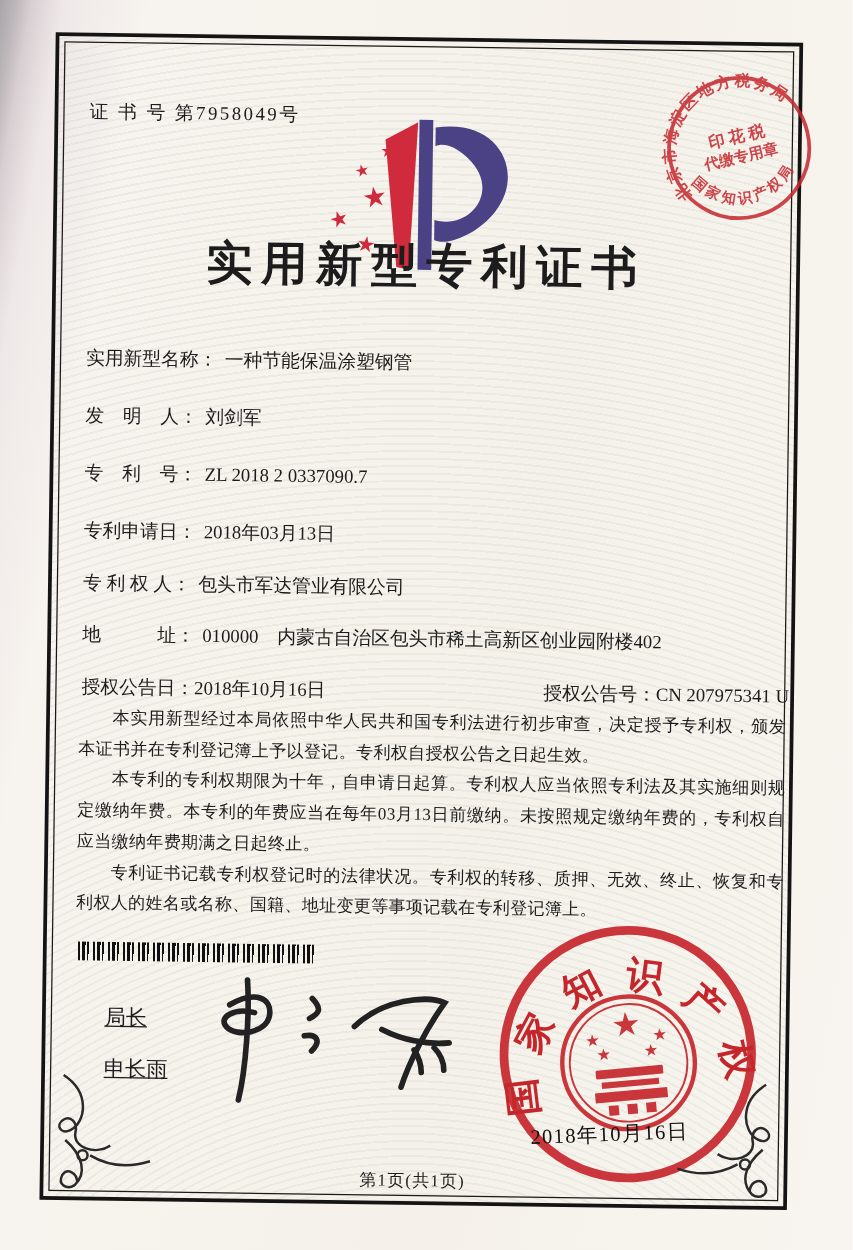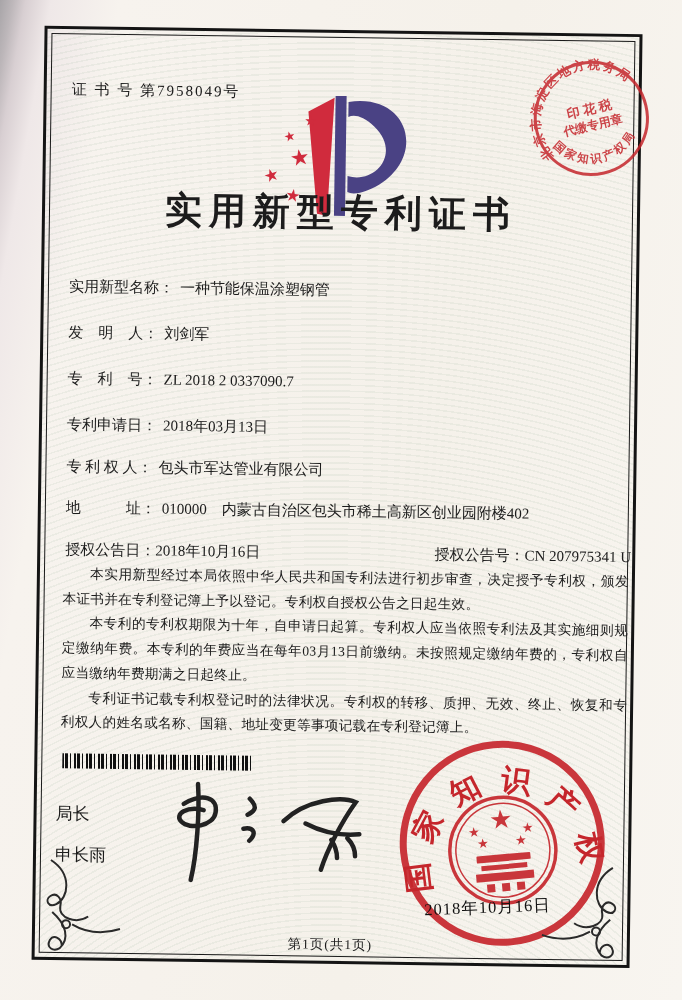--- a/index.html
+++ b/index.html
@@ -33,21 +33,21 @@
   .field .lab{display:inline-block;}
   .field .val{margin-left:6px;}
   .f1{top:281px}.f2{top:327px}.f3{top:373px}.f4{top:419px}.f5{top:461px}.f6{top:502px}
   .grant{position:absolute;left:66px;right:50px;top:544px;font-size:15px;display:flex;justify-content:space-between;white-space:nowrap;}
   .body-text{position:absolute;left:64px;right:52px;top:566px;font-size:13.6px;line-height:1.82;letter-spacing:.3px;text-align:justify;}
   .body-text p{margin:0;text-indent:2em;}
   .barcode{
     position:absolute;left:66px;top:757px;width:190px;height:15px;
     background:repeating-linear-gradient(90deg,#101010 0 1.5px,transparent 1.5px 3px,#101010 3px 6px,transparent 6px 7.5px,#101010 7.5px 8.5px,transparent 8.5px 12px);
   }
-  .issuer{position:absolute;left:60px;top:806px;font-size:17px;font-family:"Liberation Sans","DejaVu Sans",sans-serif;}
+  .issuer{position:absolute;left:88px;top:806px;font-size:17px;font-family:"Liberation Sans","DejaVu Sans",sans-serif;text-decoration:underline;}
   .issuer .row2{margin-top:18px;}
   .signature{position:absolute;left:150px;top:778px;}
   .seal-big{position:absolute;left:400px;top:736px;width:215px;height:210px;}
   .seal-date{
     position:absolute;left:30px;top:157px;width:190px;
     font-size:16.5px;color:#111;letter-spacing:1px;white-space:nowrap;
     transform:rotate(-3deg);font-family:"Liberation Serif",serif;
   }
   .seal-stamp{position:absolute;left:519px;top:48px;width:134px;height:134px;transform:rotate(-14deg);}
   .footer{position:absolute;left:0;right:10px;top:936px;text-align:center;font-size:13.5px;letter-spacing:1px;}

